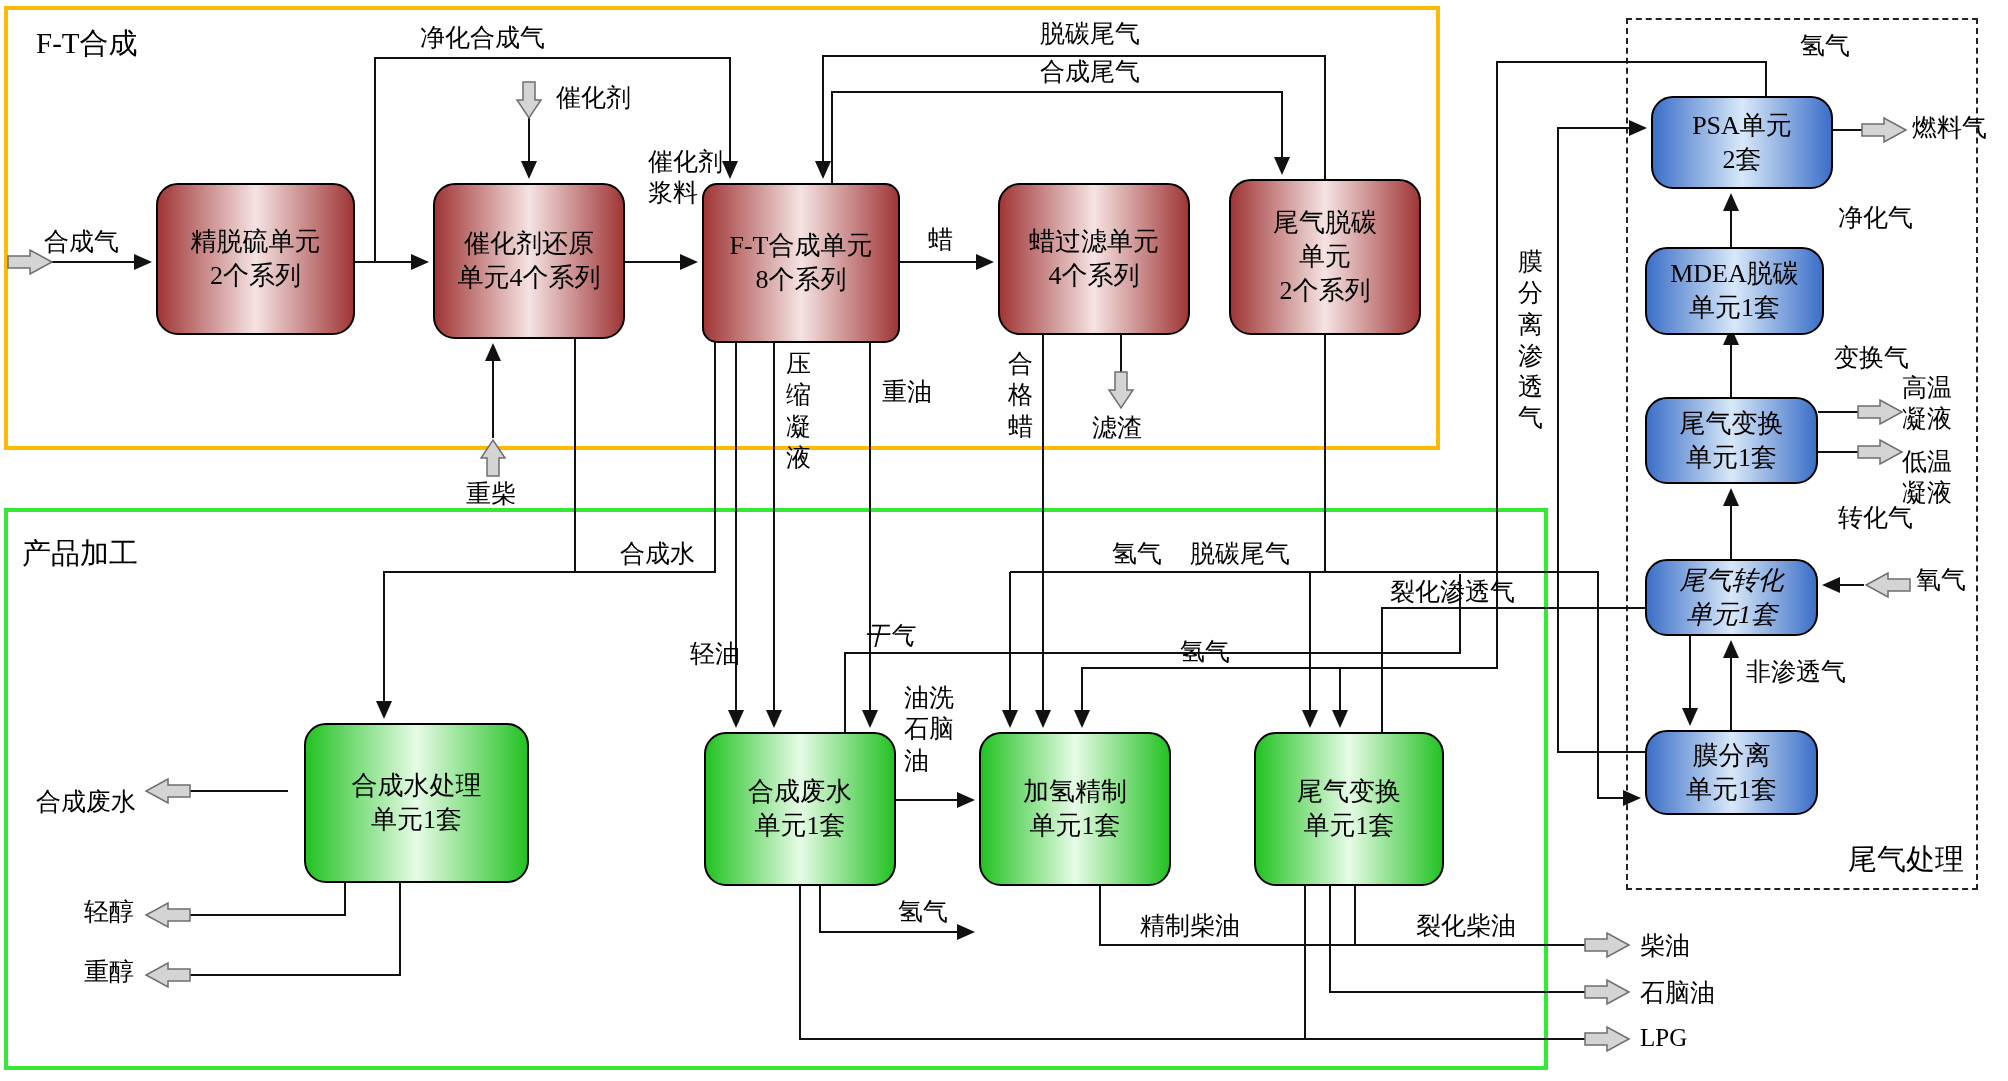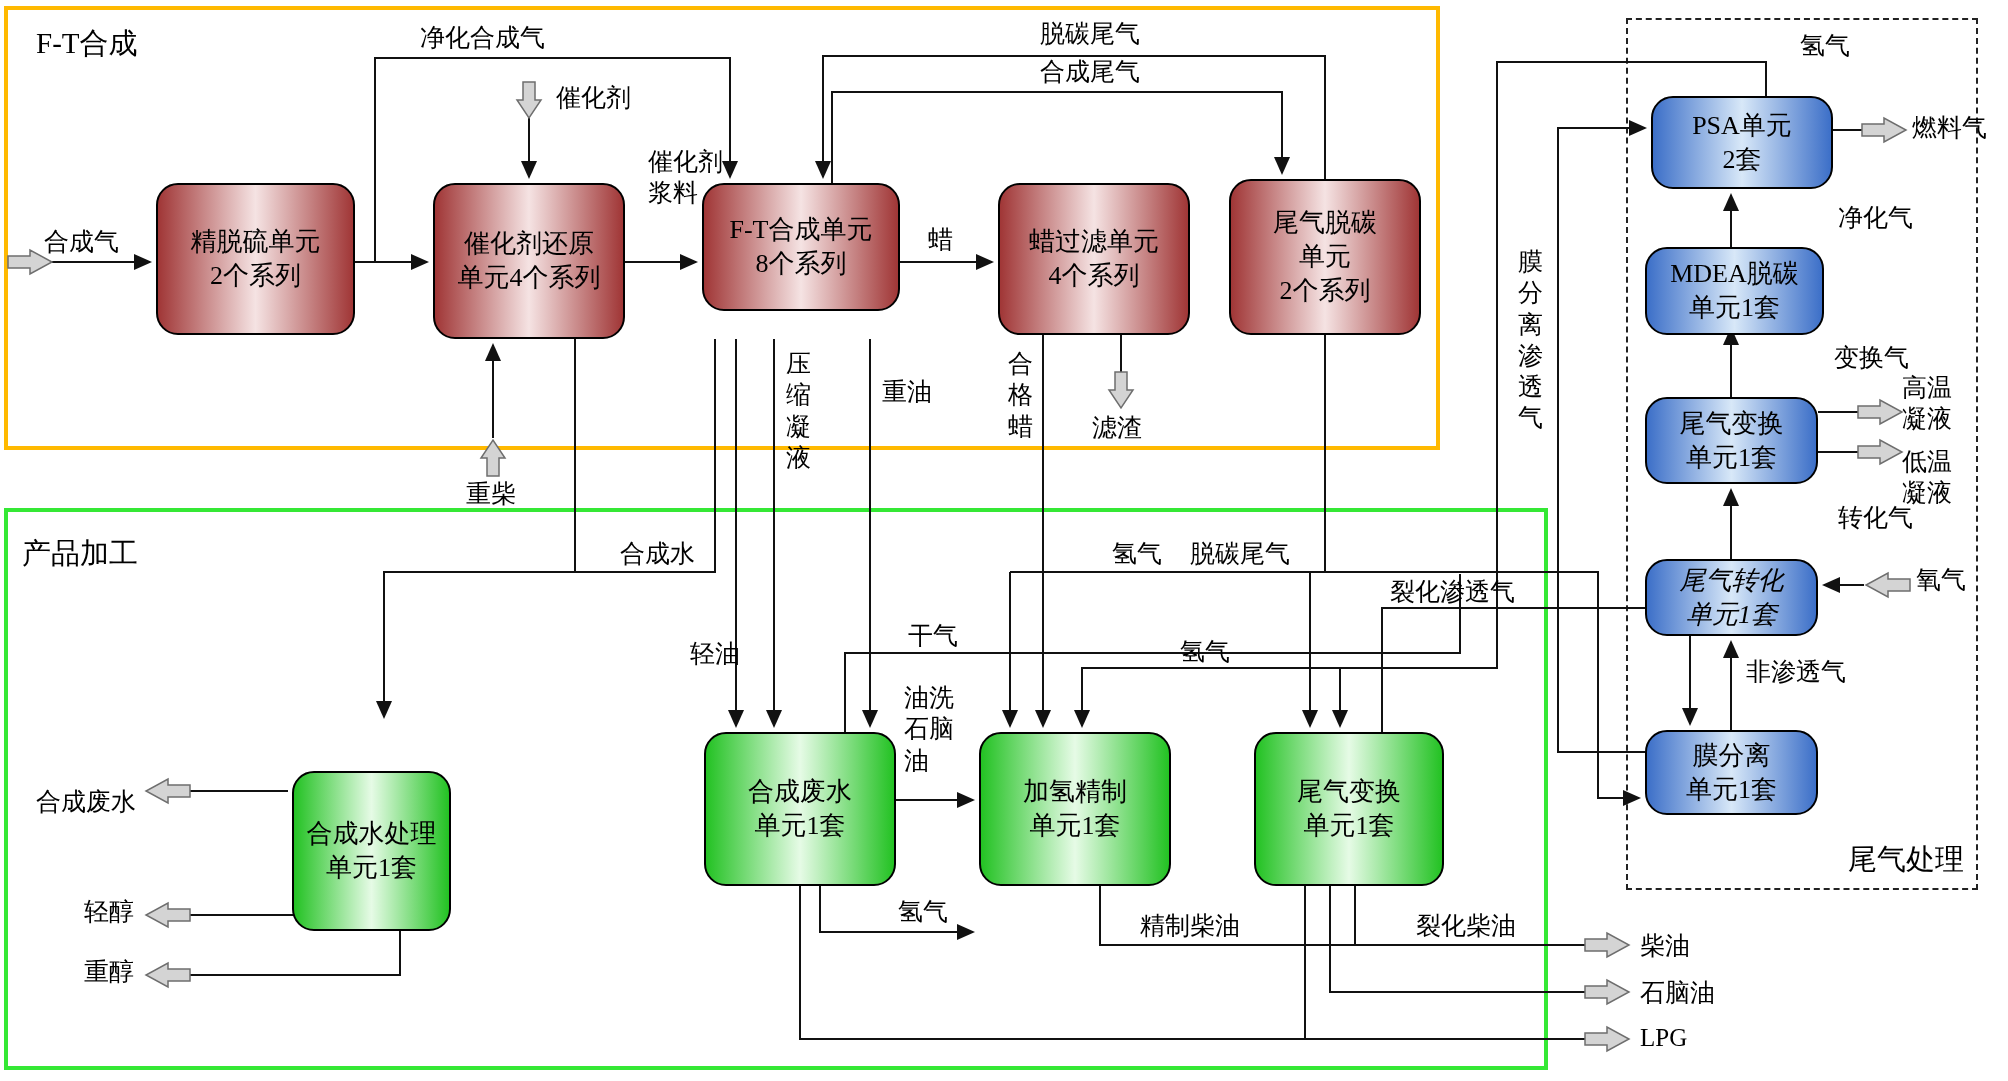--- a/index.html
+++ b/index.html
@@ -142,29 +142,29 @@
       </g>
     <g transform="translate(1866,573)">
         <polygon class="gray-arrow" points="44,6 22,6 22,0 0,12 22,24 22,18 44,18"></polygon>
       </g>
   </svg>
 
   <div class="unit red" style="left:156px;top:183px;width:199px;height:152px;">精脱硫单元
 2个系列</div>
   <div class="unit red" style="left:433px;top:183px;width:192px;height:156px;">催化剂还原
 单元4个系列</div>
-  <div class="unit red" style="left:702px;top:183px;width:198px;height:128px;">F-T合成单元
+  <div class="unit red" style="left:702px;top:183px;width:198px;height:160px;border-radius:15px;">F-T合成单元
 8个系列</div>
   <div class="unit red" style="left:998px;top:183px;width:192px;height:152px;">蜡过滤单元
 4个系列</div>
   <div class="unit red" style="left:1229px;top:179px;width:192px;height:156px;">尾气脱碳
 单元
 2个系列</div>
 
-  <div class="unit green" style="left:292px;top:723px;width:159px;height:160px;margin-top:48px;">合成水处理
+  <div class="unit green" style="left:304px;top:723px;width:225px;height:160px;">合成水处理
 单元1套</div>
   <div class="unit green" style="left:704px;top:732px;width:192px;height:154px;">合成废水
 单元1套</div>
   <div class="unit green" style="left:979px;top:732px;width:192px;height:154px;">加氢精制
 单元1套</div>
   <div class="unit green" style="left:1254px;top:732px;width:190px;height:154px;">尾气变换
 单元1套</div>
 
   <div class="unit blue" style="left:1651px;top:96px;width:182px;height:93px;">PSA单元
 2套</div>
@@ -199,21 +199,21 @@
 分
 离
 渗
 透
 气</div>
   <div class="lbl" style="left:620px;top:538px;">合成水</div>
   <div class="lbl" style="left:1112px;top:538px;">氢气</div>
   <div class="lbl" style="left:1190px;top:538px;">脱碳尾气</div>
   <div class="lbl" style="left:1390px;top:576px;">裂化渗透气</div>
   <div class="lbl" style="left:690px;top:638px;">轻油</div>
-  <div class="lbl" style="left:908px;top:620px;">干气</div>
+  <div class="lbl" style="left:864px;top:620px;font-style:italic;">干气</div>
   <div class="lbl" style="left:1180px;top:636px;">氢气</div>
   <div class="lbl" style="left:904px;top:682px;">油洗
 石脑
 油</div>
   <div class="lbl" style="left:898px;top:896px;">氢气</div>
   <div class="lbl" style="left:36px;top:772px;margin-top:14px;">合成废水</div>
   <div class="lbl" style="left:84px;top:896px;">轻醇</div>
   <div class="lbl" style="left:84px;top:956px;">重醇</div>
   <div class="lbl" style="left:1140px;top:910px;">精制柴油</div>
   <div class="lbl" style="left:1416px;top:910px;">裂化柴油</div>

